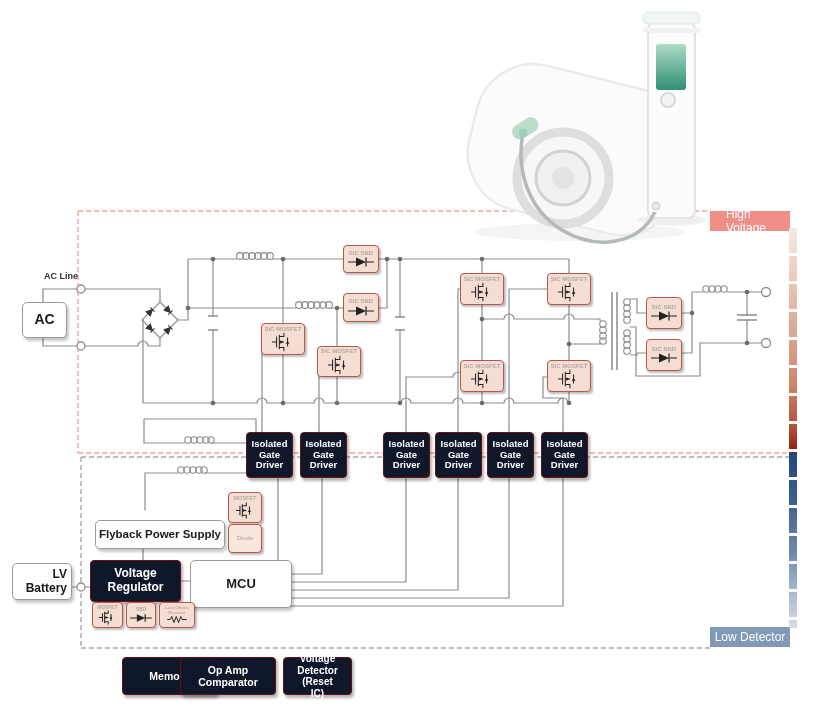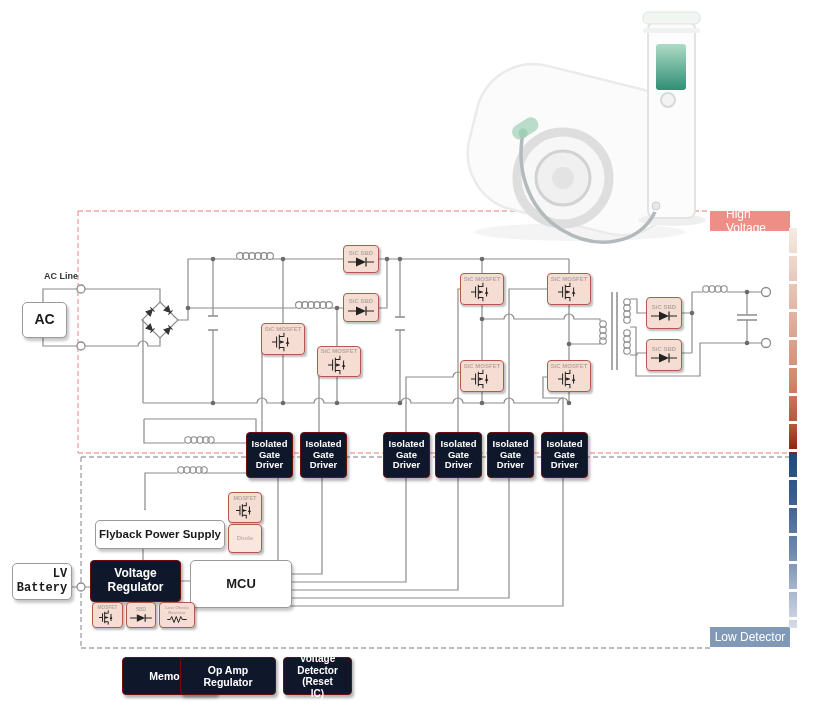--- a/index.html
+++ b/index.html
@@ -230,21 +230,21 @@
   </g>
 </svg>
 
 <div class="abs badge" style="left:710px;top:211px;width:80px;height:20px;background:#EE8E87;padding-left:16px;">High Voltage</div>
 <div class="abs badge" style="left:710px;top:627px;width:80px;height:20px;background:#8099B7;">Low Detector</div>
 <div class="abs vbar"></div>
 
 <div class="abs" style="left:38px;top:271px;width:46px;font-size:9px;font-weight:bold;color:#333;text-align:center;">AC Line</div>
 
 <div class="abs wbox" style="left:22px;top:302px;width:45px;height:36px;font-size:14px;">AC</div>
-<div class="abs wbox" style="left:12px;top:563px;width:60px;height:37px;font-size:12px;padding:0 4px;font-family:Liberation Mono, monospace;">LV Battery</div>
+<div class="abs wbox" style="left:12px;top:563px;width:60px;height:37px;font-size:12px;padding:0 4px;">LV Battery</div>
 <div class="abs wbox" style="left:95px;top:509px;width:130px;height:29px;font-size:11.5px;margin-top:11px;">Flyback Power Supply</div>
 <div class="abs wbox" style="left:190px;top:560px;width:102px;height:48px;font-size:13px;">MCU</div>
 
 <div class="abs cbox" style="left:343px;top:245px;width:36px;height:28px;">
   <span class="lbl">SiC SBD</span>
   <svg width="26" height="12" viewBox="0 0 26 12">
       <path d="M0,6 H8 M18,6 H26 M18,1.5 V10.5" stroke="#222" stroke-width="1.2"></path>
       <polygon points="8,1.5 8,10.5 18,6" fill="#222"></polygon>
     </svg>
 </div>
@@ -372,14 +372,14 @@
     </svg>
 </div>
 <div class="abs cbox" style="left:159px;top:602px;width:36px;height:26px;">
   <span class="lbl2">Low Ohmic Resistor</span>
   <svg width="24" height="9" viewBox="0 0 26 12">
       <path d="M0,6 H4 L6,2 L9,10 L12,2 L15,10 L18,2 L20,6 H26" stroke="#222" stroke-width="1.3" fill="none"></path>
     </svg>
 </div>
 
 <div class="abs rbox" style="left:78px;top:657px;width:95px;height:38px;font-size:10.5px;margin-left:44px;">Memory</div>
-<div class="abs rbox" style="left:180px;top:657px;width:96px;height:38px;font-size:10.5px;padding:0 10px;">Op Amp Regulator</div>
+<div class="abs rbox" style="left:180px;top:657px;width:96px;height:38px;font-size:10.5px;padding:0 10px;">Op Amp Comparator</div>
 <div class="abs rbox" style="left:283px;top:657px;width:69px;height:38px;font-size:10px;padding:0 18px;">Voltage Detector (Reset IC)</div>
 
 </body></html>

